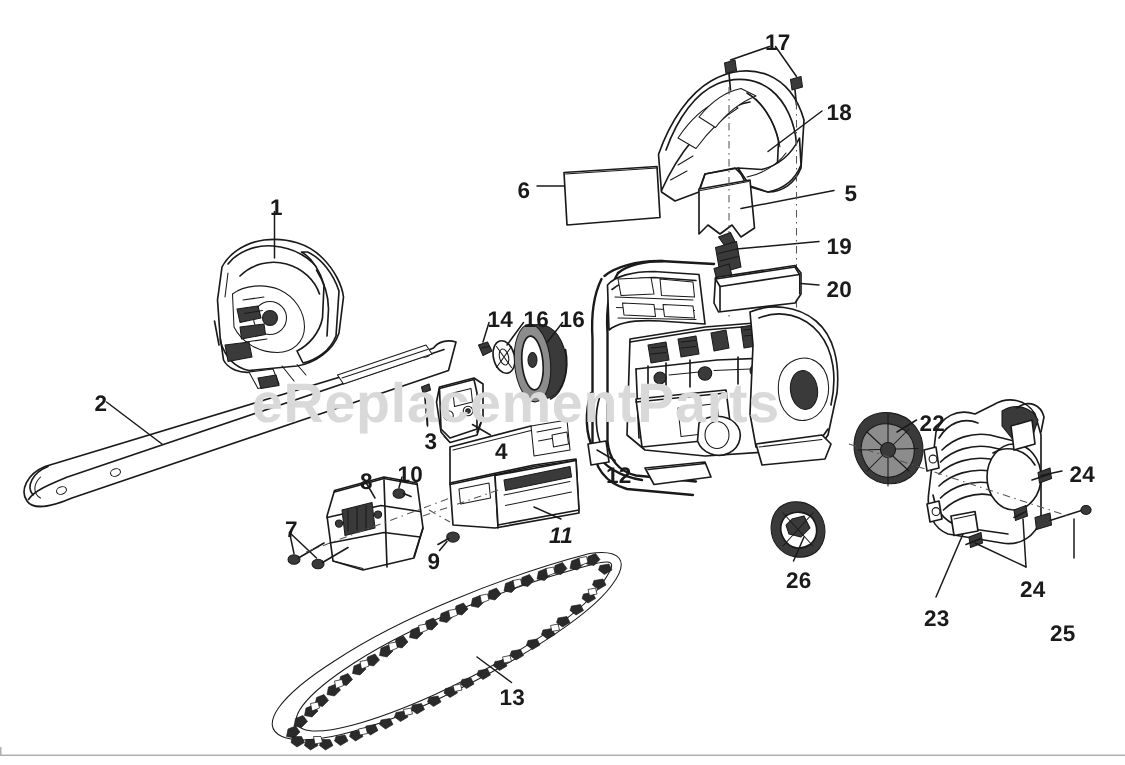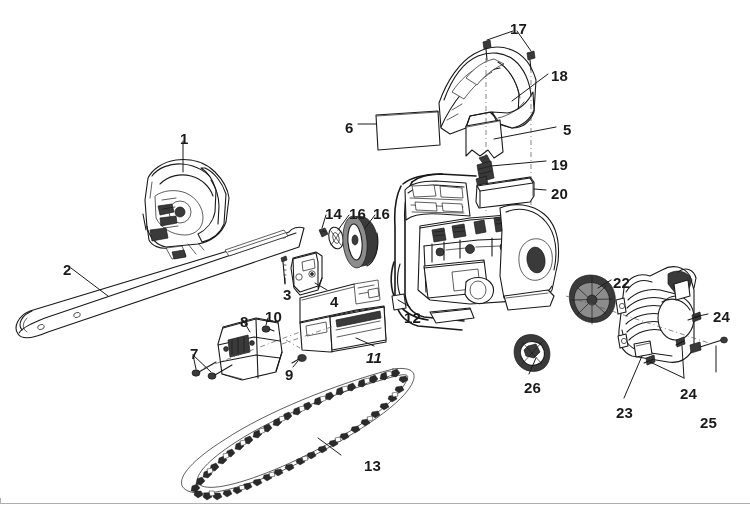--- a/index.html
+++ b/index.html
@@ -494,38 +494,39 @@
         <path d="M302 457 l5 -1 l1 4 l-5 1 z"></path>
         <path d="M335 438 l5 -1 l1 4 l-5 1 z"></path>
         <path d="M367 417 l5 -1 l1 4 l-5 1 z"></path>
         <path d="M392 393 l5 -1 l1 4 l-5 1 z"></path>
       </g>
     </g>
     <line class="lead" x1="341" y1="455" x2="318" y2="438"></line>
 
   </svg>
 
+  <div class="watermark">eReplacementParts</div>
 
   <div class="bottom-rule"></div>
   <div class="bottom-rule-cap"></div>
 
   <div id="callout-layer">
       <div class="callout-num" style="left: 180px; top: 131px;">1</div>
       <div class="callout-num" style="left: 63px; top: 262px;">2</div>
       <div class="callout-num" style="left: 283px; top: 287px;">3</div>
       <div class="callout-num" style="left: 330px; top: 294px;">4</div>
       <div class="callout-num" style="left: 563px; top: 122px;">5</div>
       <div class="callout-num" style="left: 345px; top: 120px;">6</div>
       <div class="callout-num" style="left: 190px; top: 346px;">7</div>
       <div class="callout-num" style="left: 240px; top: 314px;">8</div>
       <div class="callout-num" style="left: 285px; top: 367px;">9</div>
       <div class="callout-num" style="left: 265px; top: 309px;">10</div>
       <div class="callout-num" style="left: 366px; top: 350px; font-style: italic;">11</div>
       <div class="callout-num" style="left: 404px; top: 310px;">12</div>
-      <div class="callout-num" style="left: 364px; top: 458px;">13</div>
+      <div class="callout-num" style="left: 333px; top: 458px;">13</div>
       <div class="callout-num" style="left: 325px; top: 206px;">14</div>
       <div class="callout-num" style="left: 349px; top: 206px;">16</div>
       <div class="callout-num" style="left: 373px; top: 206px;">16</div>
       <div class="callout-num" style="left: 510px; top: 21px;">17</div>
       <div class="callout-num" style="left: 551px; top: 68px;">18</div>
       <div class="callout-num" style="left: 551px; top: 157px;">19</div>
       <div class="callout-num" style="left: 551px; top: 186px;">20</div>
       <div class="callout-num" style="left: 524px; top: 380px;">26</div>
       <div class="callout-num" style="left: 613px; top: 275px;">22</div>
       <div class="callout-num" style="left: 616px; top: 405px;">23</div>

